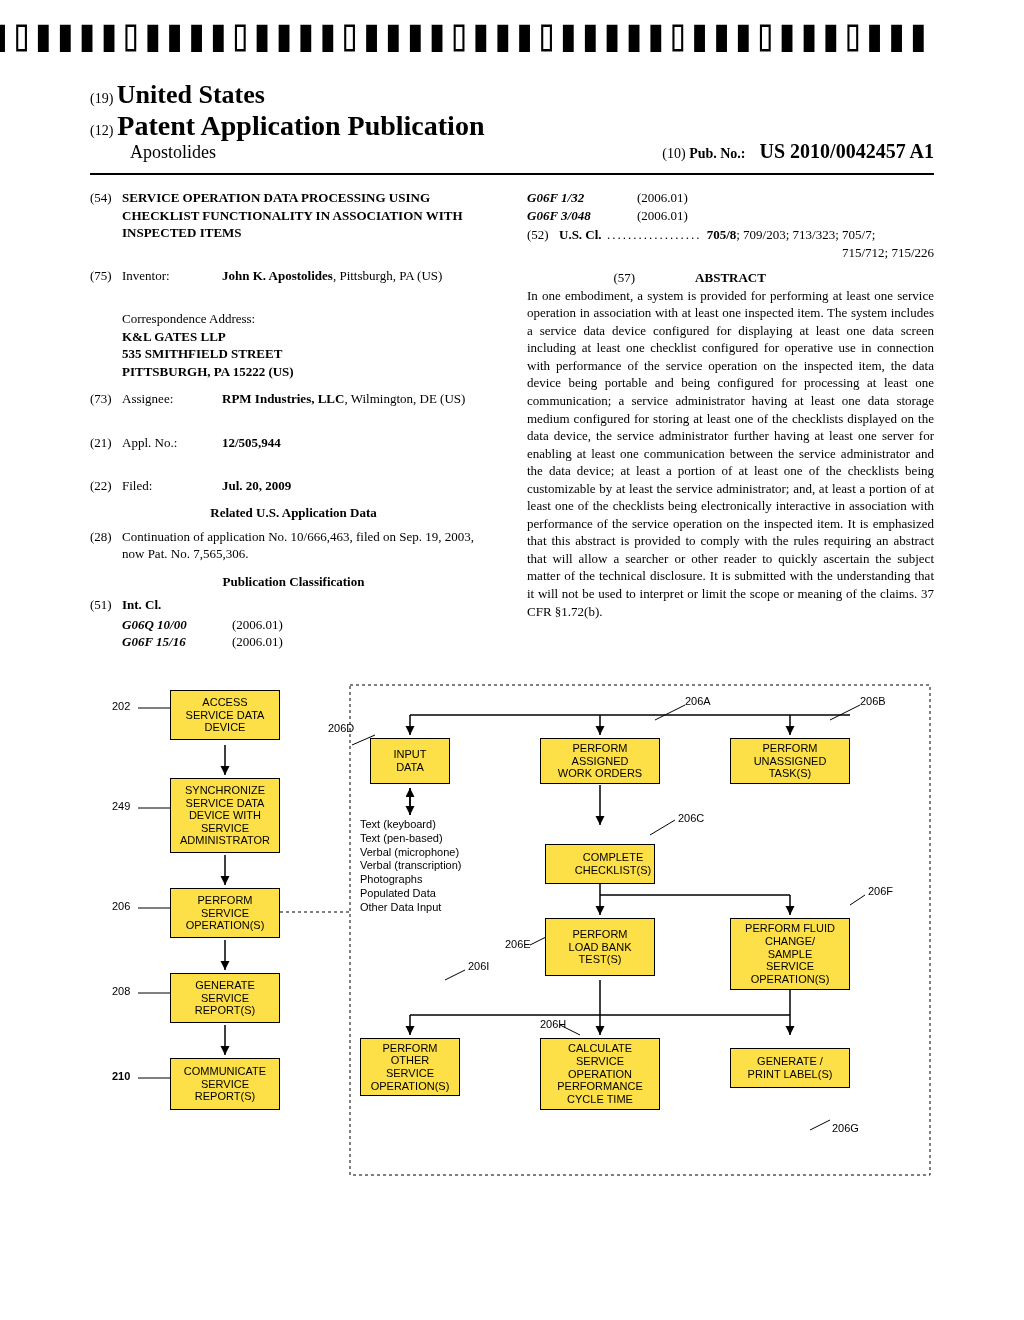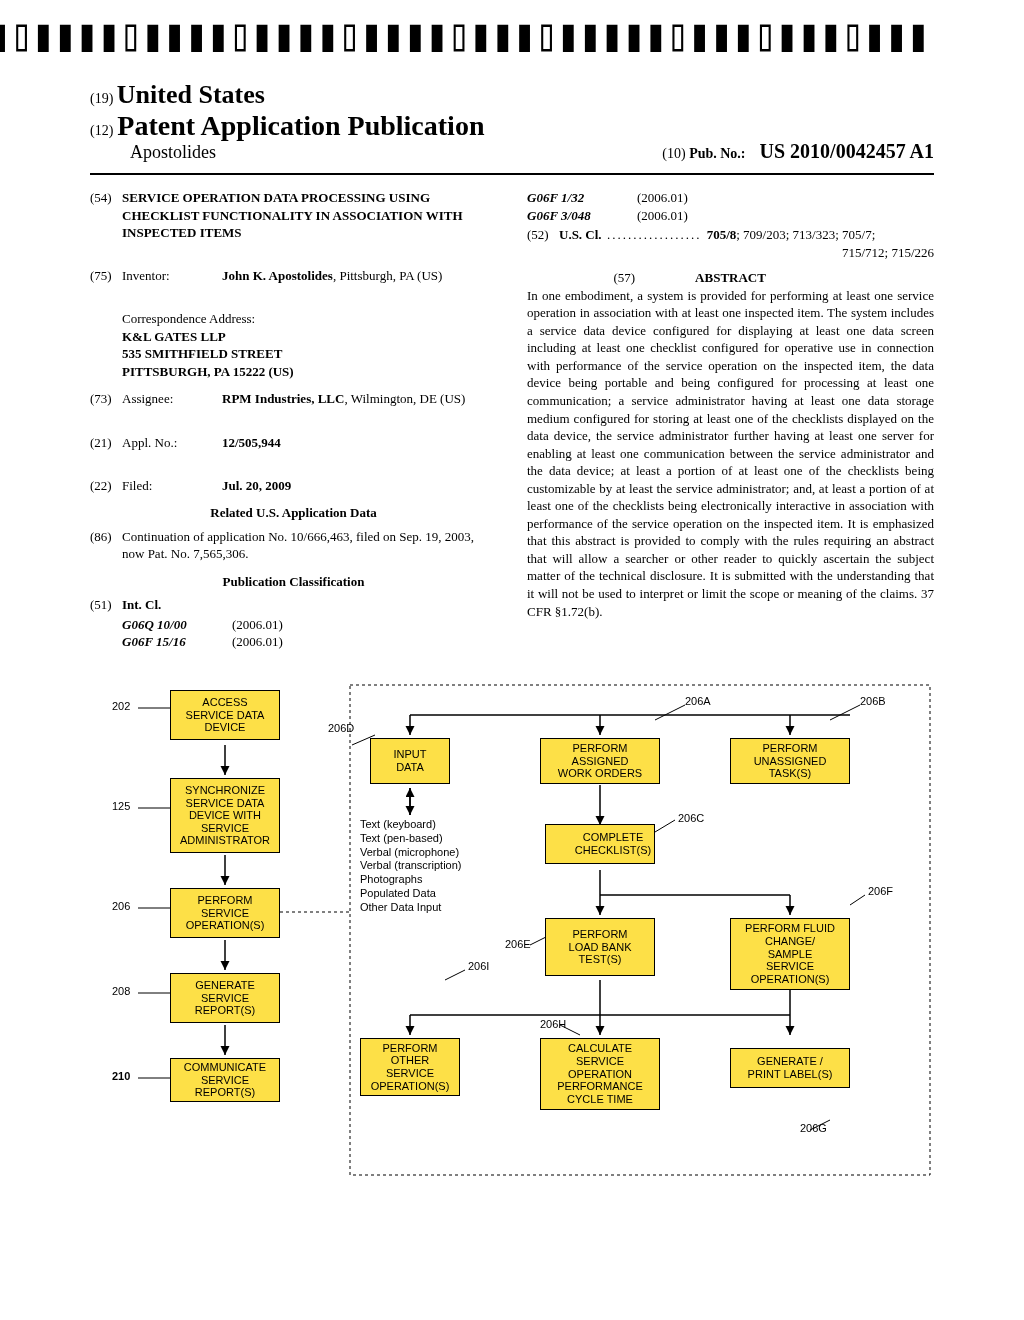--- a/index.html
+++ b/index.html
@@ -178,21 +178,21 @@
       <div class="field-body bold">12/505,944</div>
     </div>
     <br>
     <div class="field-row">
       <div class="field-num">(22)</div>
       <div class="field-label">Filed:</div>
       <div class="field-body bold">Jul. 20, 2009</div>
     </div>
     <div class="section-heading">Related U.S. Application Data</div>
     <div class="field-row">
-      <div class="field-num">(86)</div>
+      <div class="field-num">(28)</div>
       <div class="field-body">Continuation of application No. 10/666,463, filed on Sep. 19, 2003, now Pat. No. 7,565,306.</div>
     </div>
     <div class="section-heading">Publication Classification</div>
     <div class="field-row" style="margin-bottom:2px;">
       <div class="field-num">(51)</div>
       <div class="field-body bold">Int. Cl.</div>
     </div>
     <div class="intcl-list">
       <div class="intcl-row">
         <div class="intcl-code">G06Q 10/00</div>
@@ -283,41 +283,41 @@
     <line x1="760" y1="245" x2="775" y2="235" stroke="#000" stroke-width="1"></line>
     <line x1="720" y1="470" x2="740" y2="460" stroke="#000" stroke-width="1"></line>
     <line x1="490" y1="375" x2="470" y2="365" stroke="#000" stroke-width="1"></line>
     <line x1="355" y1="320" x2="375" y2="310" stroke="#000" stroke-width="1"></line>
   </svg>
 
   <div class="flow-box" style="left:80px; top:30px; width:110px; height:50px;">ACCESS<br>SERVICE DATA<br>DEVICE</div>
   <div class="flow-box" style="left:80px; top:118px; width:110px; height:75px;">SYNCHRONIZE<br>SERVICE DATA<br>DEVICE WITH<br>SERVICE<br>ADMINISTRATOR</div>
   <div class="flow-box" style="left:80px; top:228px; width:110px; height:50px;">PERFORM<br>SERVICE<br>OPERATION(S)</div>
   <div class="flow-box" style="left:80px; top:313px; width:110px; height:50px;">GENERATE<br>SERVICE<br>REPORT(S)</div>
-  <div class="flow-box" style="left:80px; top:398px; width:110px; height:44px;">COMMUNICATE<br>SERVICE<br>REPORT(S)</div>
+  <div class="flow-box" style="left:80px; top:398px; width:110px; height:52px;">COMMUNICATE<br>SERVICE<br>REPORT(S)</div>
 
   <div class="flow-box" style="left:280px; top:78px; width:80px; height:46px;">INPUT<br>DATA</div>
   <div class="flow-box" style="left:450px; top:78px; width:120px; height:46px;">PERFORM<br>ASSIGNED<br>WORK ORDERS</div>
   <div class="flow-box" style="left:640px; top:78px; width:120px; height:46px;">PERFORM<br>UNASSIGNED<br>TASK(S)</div>
-  <div class="flow-box" style="left:455px; top:164px; width:110px; height:40px;padding-left:32px;">COMPLETE<br>CHECKLIST(S)</div>
+  <div class="flow-box" style="left:455px; top:184px; width:110px; height:40px;padding-left:32px;">COMPLETE<br>CHECKLIST(S)</div>
   <div class="flow-box" style="left:455px; top:258px; width:110px; height:58px;">PERFORM<br>LOAD BANK<br>TEST(S)</div>
   <div class="flow-box" style="left:640px; top:258px; width:120px; height:72px;">PERFORM FLUID<br>CHANGE/<br>SAMPLE<br>SERVICE<br>OPERATION(S)</div>
   <div class="flow-box" style="left:270px; top:378px; width:100px; height:58px;">PERFORM<br>OTHER<br>SERVICE<br>OPERATION(S)</div>
   <div class="flow-box" style="left:450px; top:378px; width:120px; height:72px;">CALCULATE<br>SERVICE<br>OPERATION<br>PERFORMANCE<br>CYCLE TIME</div>
   <div class="flow-box" style="left:640px; top:388px; width:120px; height:40px;">GENERATE /<br>PRINT LABEL(S)</div>
 
   <div class="flow-text" style="left:270px; top:158px; width:130px;">Text (keyboard)<br>Text (pen-based)<br>Verbal (microphone)<br>Verbal (transcription)<br>Photographs<br>Populated Data<br>Other Data Input</div>
 
   <div class="flow-label" style="left:22px; top:40px;">202</div>
-  <div class="flow-label" style="left:22px; top:140px;">125</div>
+  <div class="flow-label" style="left:22px; top:140px;">249</div>
   <div class="flow-label" style="left:22px; top:240px;">206</div>
   <div class="flow-label" style="left:22px; top:325px;">208</div>
   <div class="flow-label" style="left:22px; top:410px;font-weight:bold;">210</div>
   <div class="flow-label" style="left:595px; top:35px;">206A</div>
   <div class="flow-label" style="left:770px; top:35px;">206B</div>
   <div class="flow-label" style="left:588px; top:152px;">206C</div>
   <div class="flow-label" style="left:238px; top:62px;">206D</div>
   <div class="flow-label" style="left:415px; top:278px;">206E</div>
   <div class="flow-label" style="left:778px; top:225px;">206F</div>
-  <div class="flow-label" style="left:710px; top:462px;">206G</div>
+  <div class="flow-label" style="left:742px; top:462px;">206G</div>
   <div class="flow-label" style="left:450px; top:358px;">206H</div>
   <div class="flow-label" style="left:378px; top:300px;">206I</div>
 </div>
 
 </body></html>

